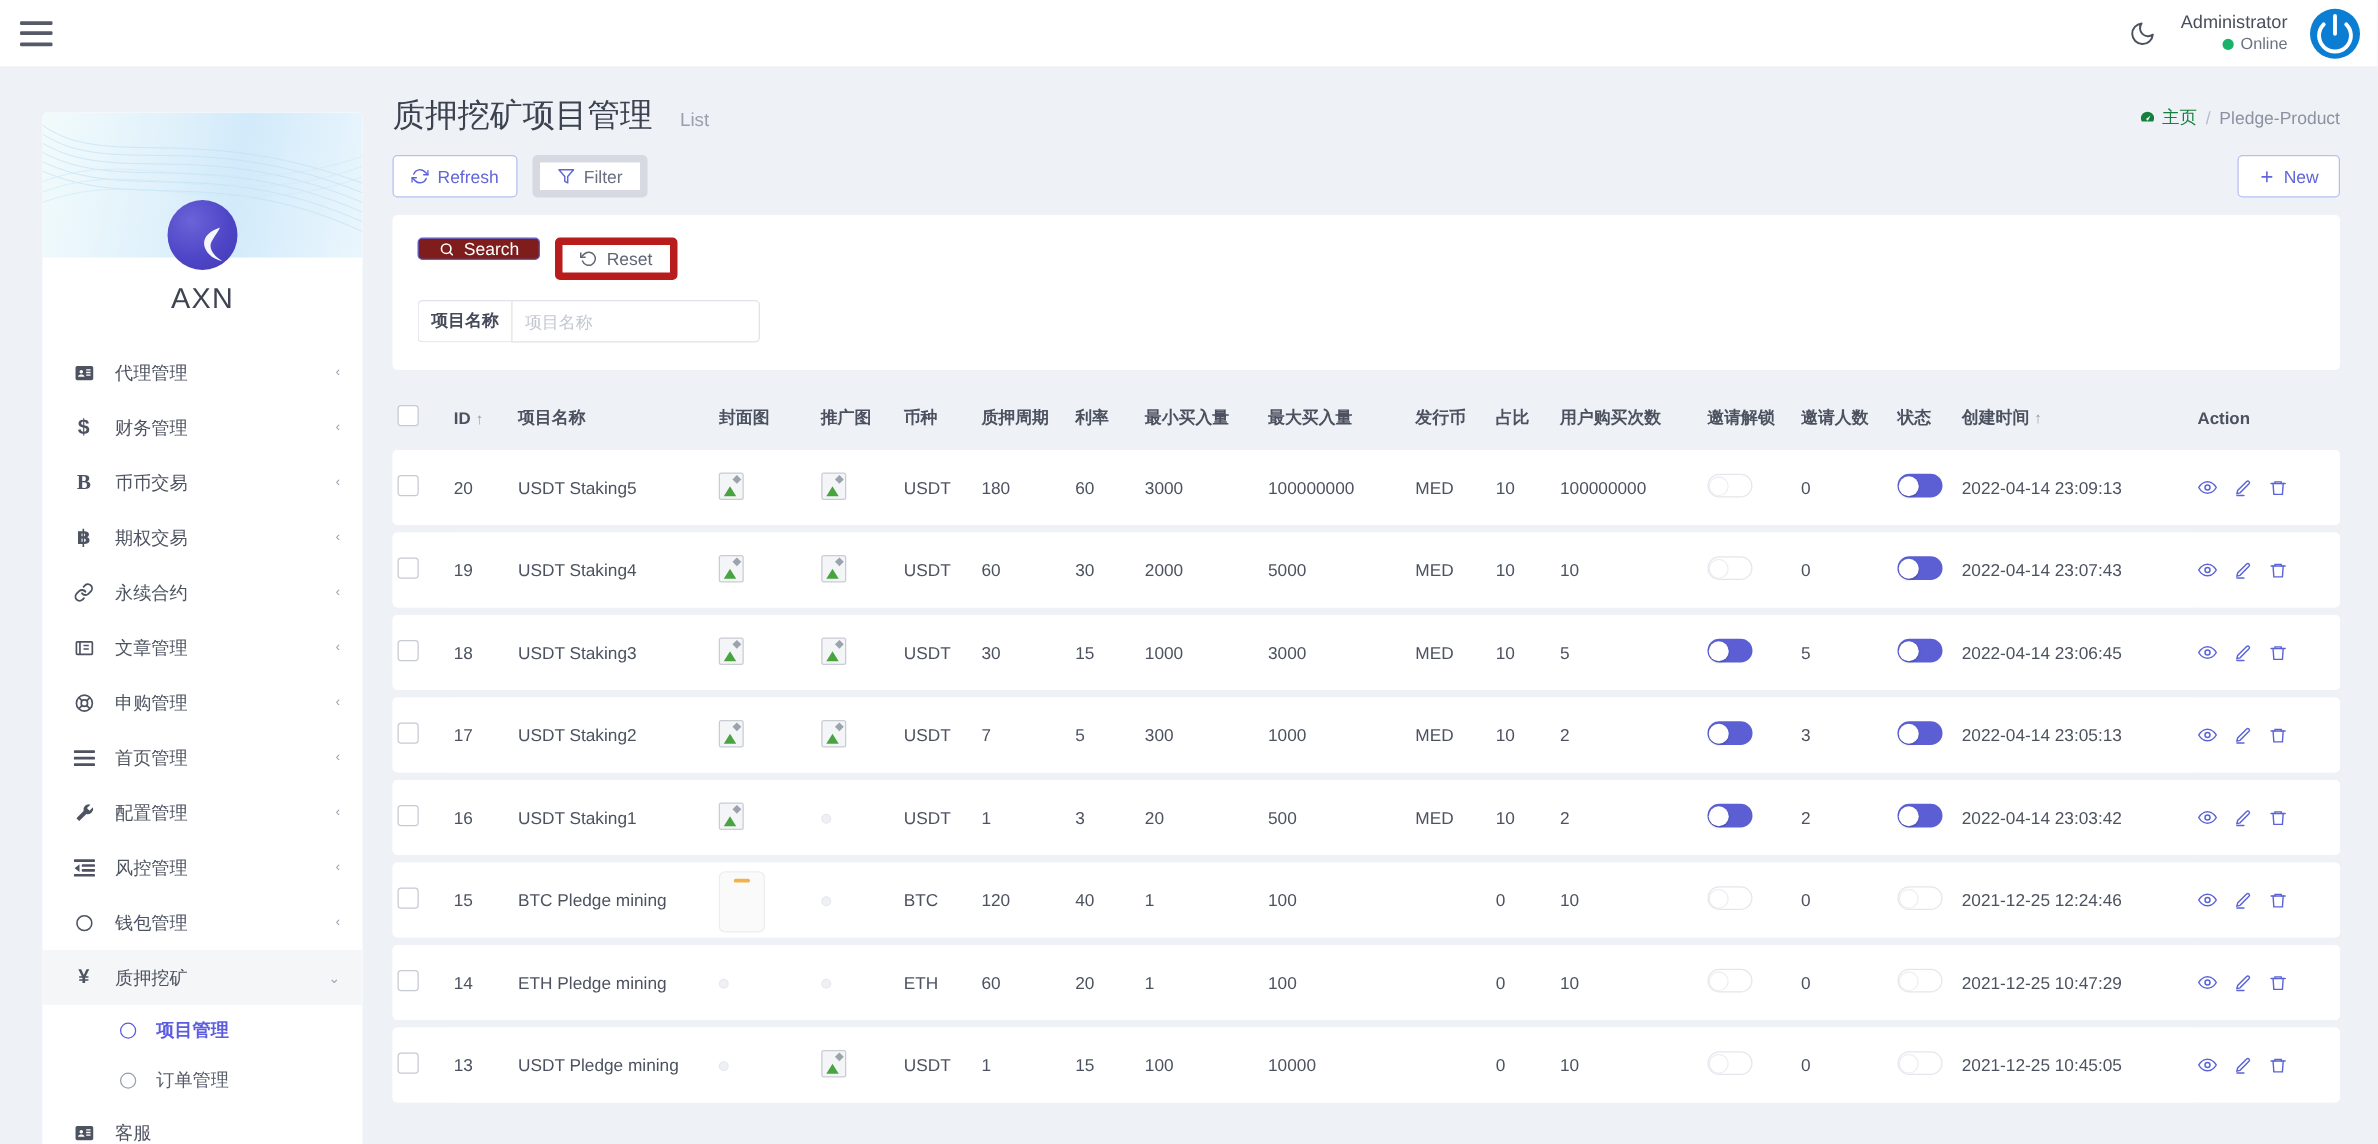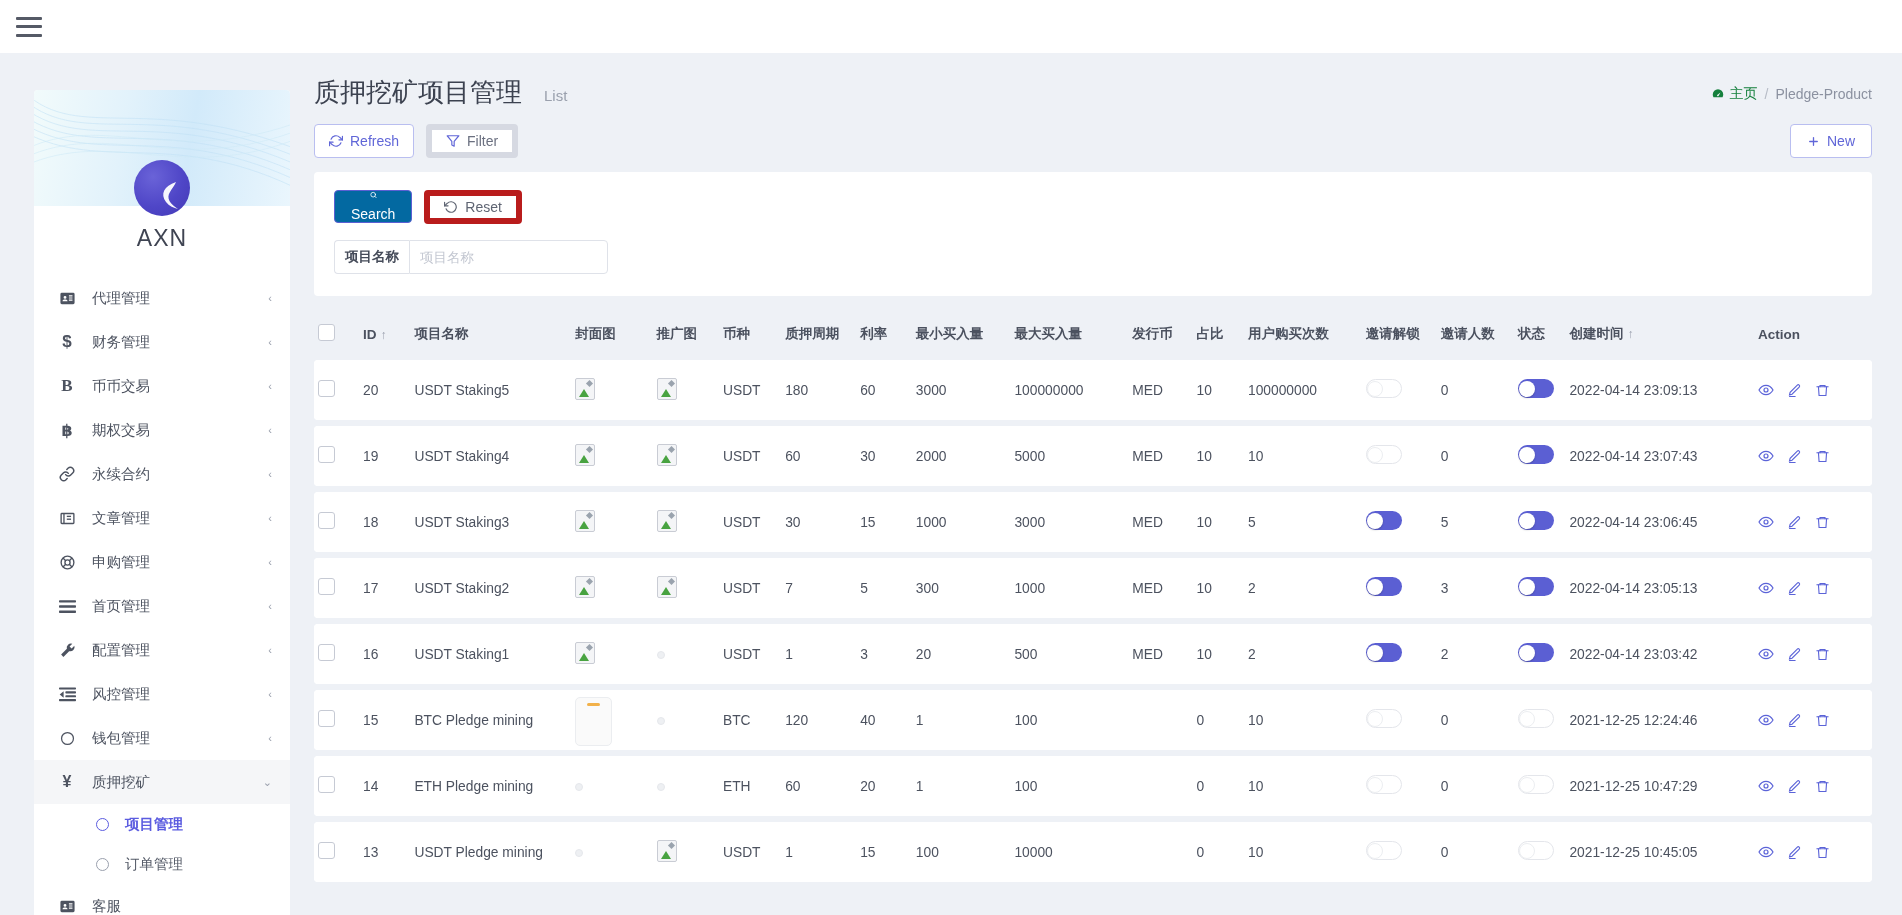--- a/index.html
+++ b/index.html
@@ -114,23 +114,23 @@
     height: 34px; padding: 0 16px; display:inline-flex; align-items:center; gap:7px;
     border-radius:4px; font-size:14px; cursor:pointer;
   }
 
   .panel {
     margin: 14px 30px 0 14px; background: #fff; border-radius: 4px;
     padding: 18px 20px 22px 20px;
   }
   .panel-btns { display: flex; gap: 12px; margin-bottom: 16px; }
   .btn-primary {
-    background: #0369a1; color: #fff; border: 1px solid #5b5fd3;
-    height: 33px; padding: 0 16px; border-radius: 4px; font-size: 14px;
-    display: inline-flex; align-items: center; gap: 7px; cursor: pointer; flex-direction: column;
+    background: #7f1d1d; color: #fff; border: 1px solid #5b5fd3;
+    height: 18px; padding: 0 16px; border-radius: 4px; font-size: 14px;
+    display: inline-flex; align-items: center; gap: 7px; cursor: pointer;
   }
   .input-group { display: flex; width: 227px; height: 34px; }
   .input-addon {
     border: 1px solid #dfe2e9; border-right: none; border-radius: 4px 0 0 4px;
     background: #fff; font-size: 13.5px; font-weight: 700; color: #454b59;
     display: flex; align-items: center; padding: 0 10px; white-space: nowrap;
   }
   .input-field {
     flex: 1; border: 1px solid #dfe2e9; border-radius: 0 4px 4px 0;
     font-size: 13.5px; padding: 0 10px; color: #454b59; outline: none;
@@ -199,20 +199,40 @@
   .act-trash { color: #5b63d8; }
 </style>
 </head>
 <body>
 
 <div class="topbar">
   <div class="hamburger">
     <span></span>
       <span></span>
       <span></span>
+  </div>
+  <div class="topbar-right">
+    <div class="moon-icon">
+      <svg width="22" height="22" viewBox="0 0 24 24" fill="none" stroke="currentColor" stroke-width="1.7" stroke-linecap="round" stroke-linejoin="round">
+          <path d="M21 12.79A9 9 0 1 1 11.21 3 7 7 0 0 0 21 12.79z"></path>
+        </svg>
+    </div>
+    <div class="user-block">
+      <div class="user-name">Administrator</div>
+      <div class="user-status">
+        <span class="dot-online"></span>
+        <span>Online</span>
+      </div>
+    </div>
+    <div class="avatar">
+      <svg width="34" height="34" viewBox="0 0 24 24" fill="none" stroke="#ffffff" stroke-width="2.2" stroke-linecap="round">
+          <path d="M18.36 6.64a9 9 0 1 1-12.73 0"></path>
+          <line x1="12" y1="2" x2="12" y2="12"></line>
+        </svg>
+    </div>
   </div>
 </div>
 
 <div class="sidebar">
   <div class="sidebar-banner">
     <svg width="256" height="116" viewBox="0 0 256 116">
       <g fill="none" stroke="#bfe0f5" stroke-width="0.7" opacity="0.75">
         <path d="M-10,10 C50,60 120,5 270,70"></path>
         <path d="M-10,18 C55,66 125,12 270,78"></path>
         <path d="M-10,26 C60,72 130,20 270,86"></path>

